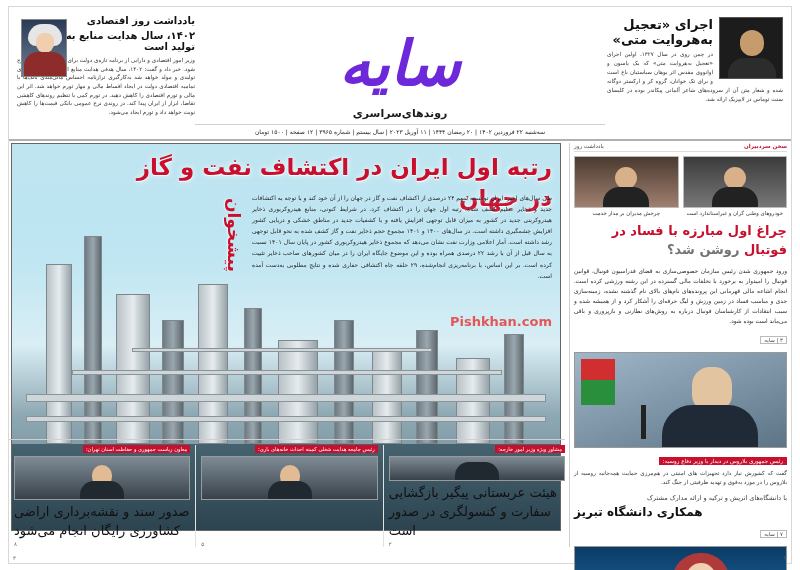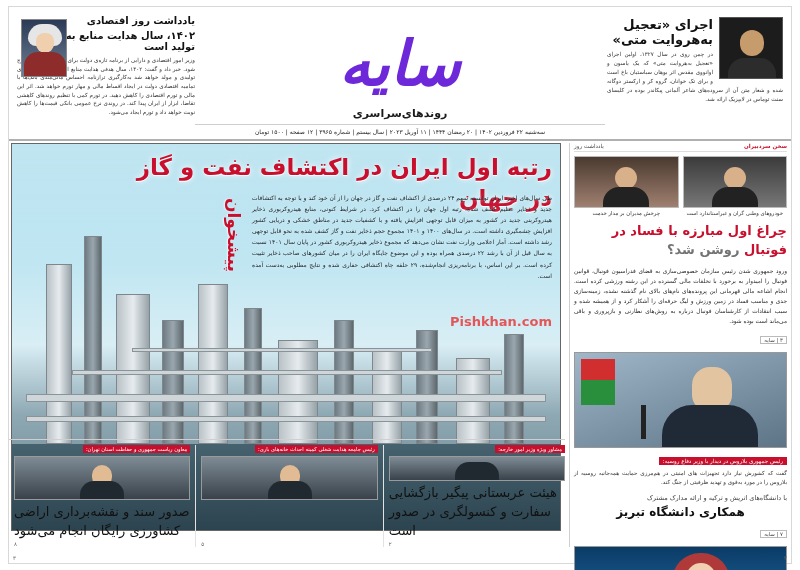--- a/index.html
+++ b/index.html
@@ -220,21 +220,21 @@
     display: inline-block; padding: 1px 4px;
   }
   .rc-cap-body {
     font-size: 5.6px; color: #333; line-height: 1.7; text-align: justify; margin-top: 2px;
   }
   .rc-sub {
     margin-top: 6px; font-size: 6.5px; color: #444; text-align: right;
   }
   .rc-headline2 {
     margin-top: 2px; font-size: 12px; font-weight: bold; color: #111;
-    line-height: 1.45; text-align: center;
+    line-height: 1.45; text-align: left;
   }
 
   .rc-photo3 {
     margin-top: 6px;
     width: 100%; height: 72px;
     background: linear-gradient(#0b3b66, #1f6fa8);
     border: 1px solid #999; position: relative; overflow: hidden;
   }
   .rc-photo3 .scarf {
     position: absolute; right: 56px; top: 6px; width: 58px; height: 62px;

